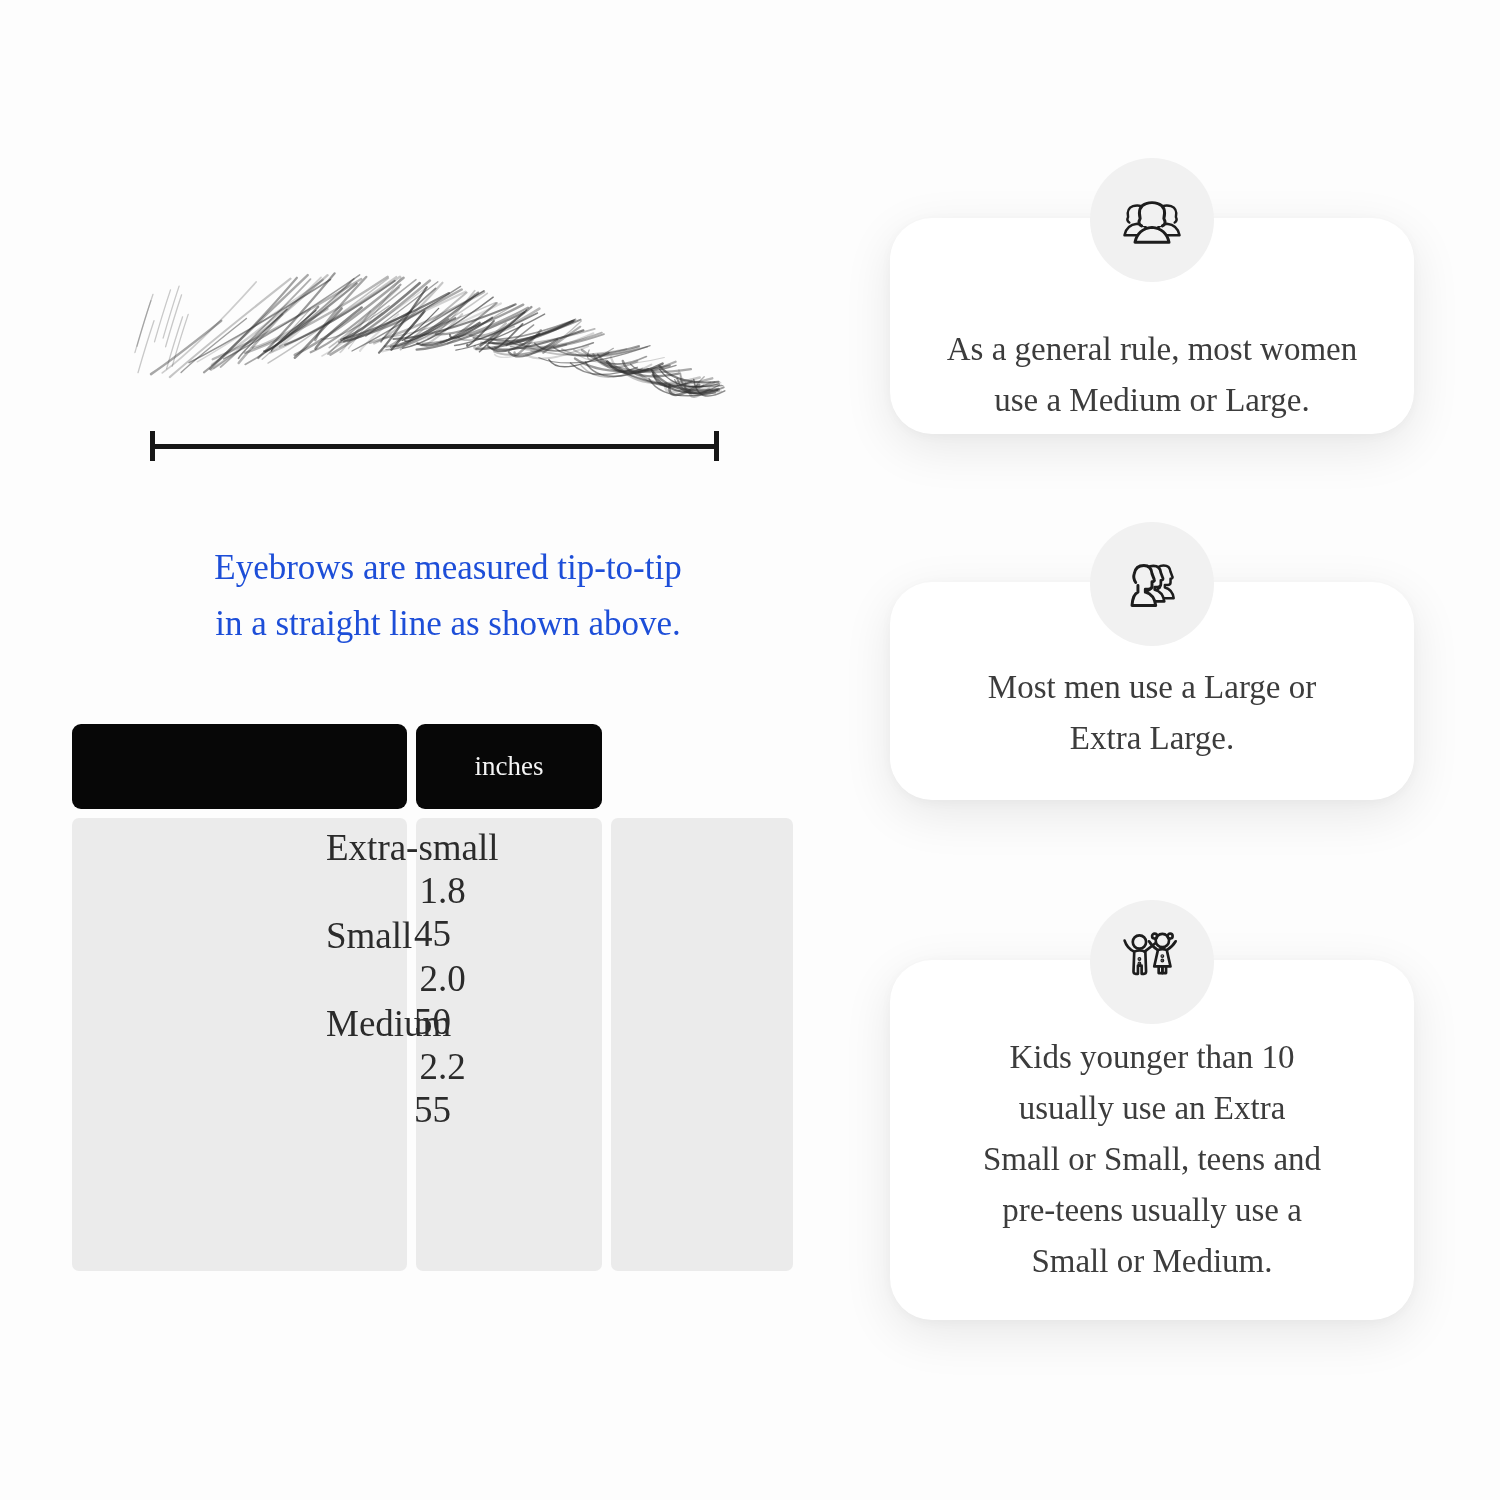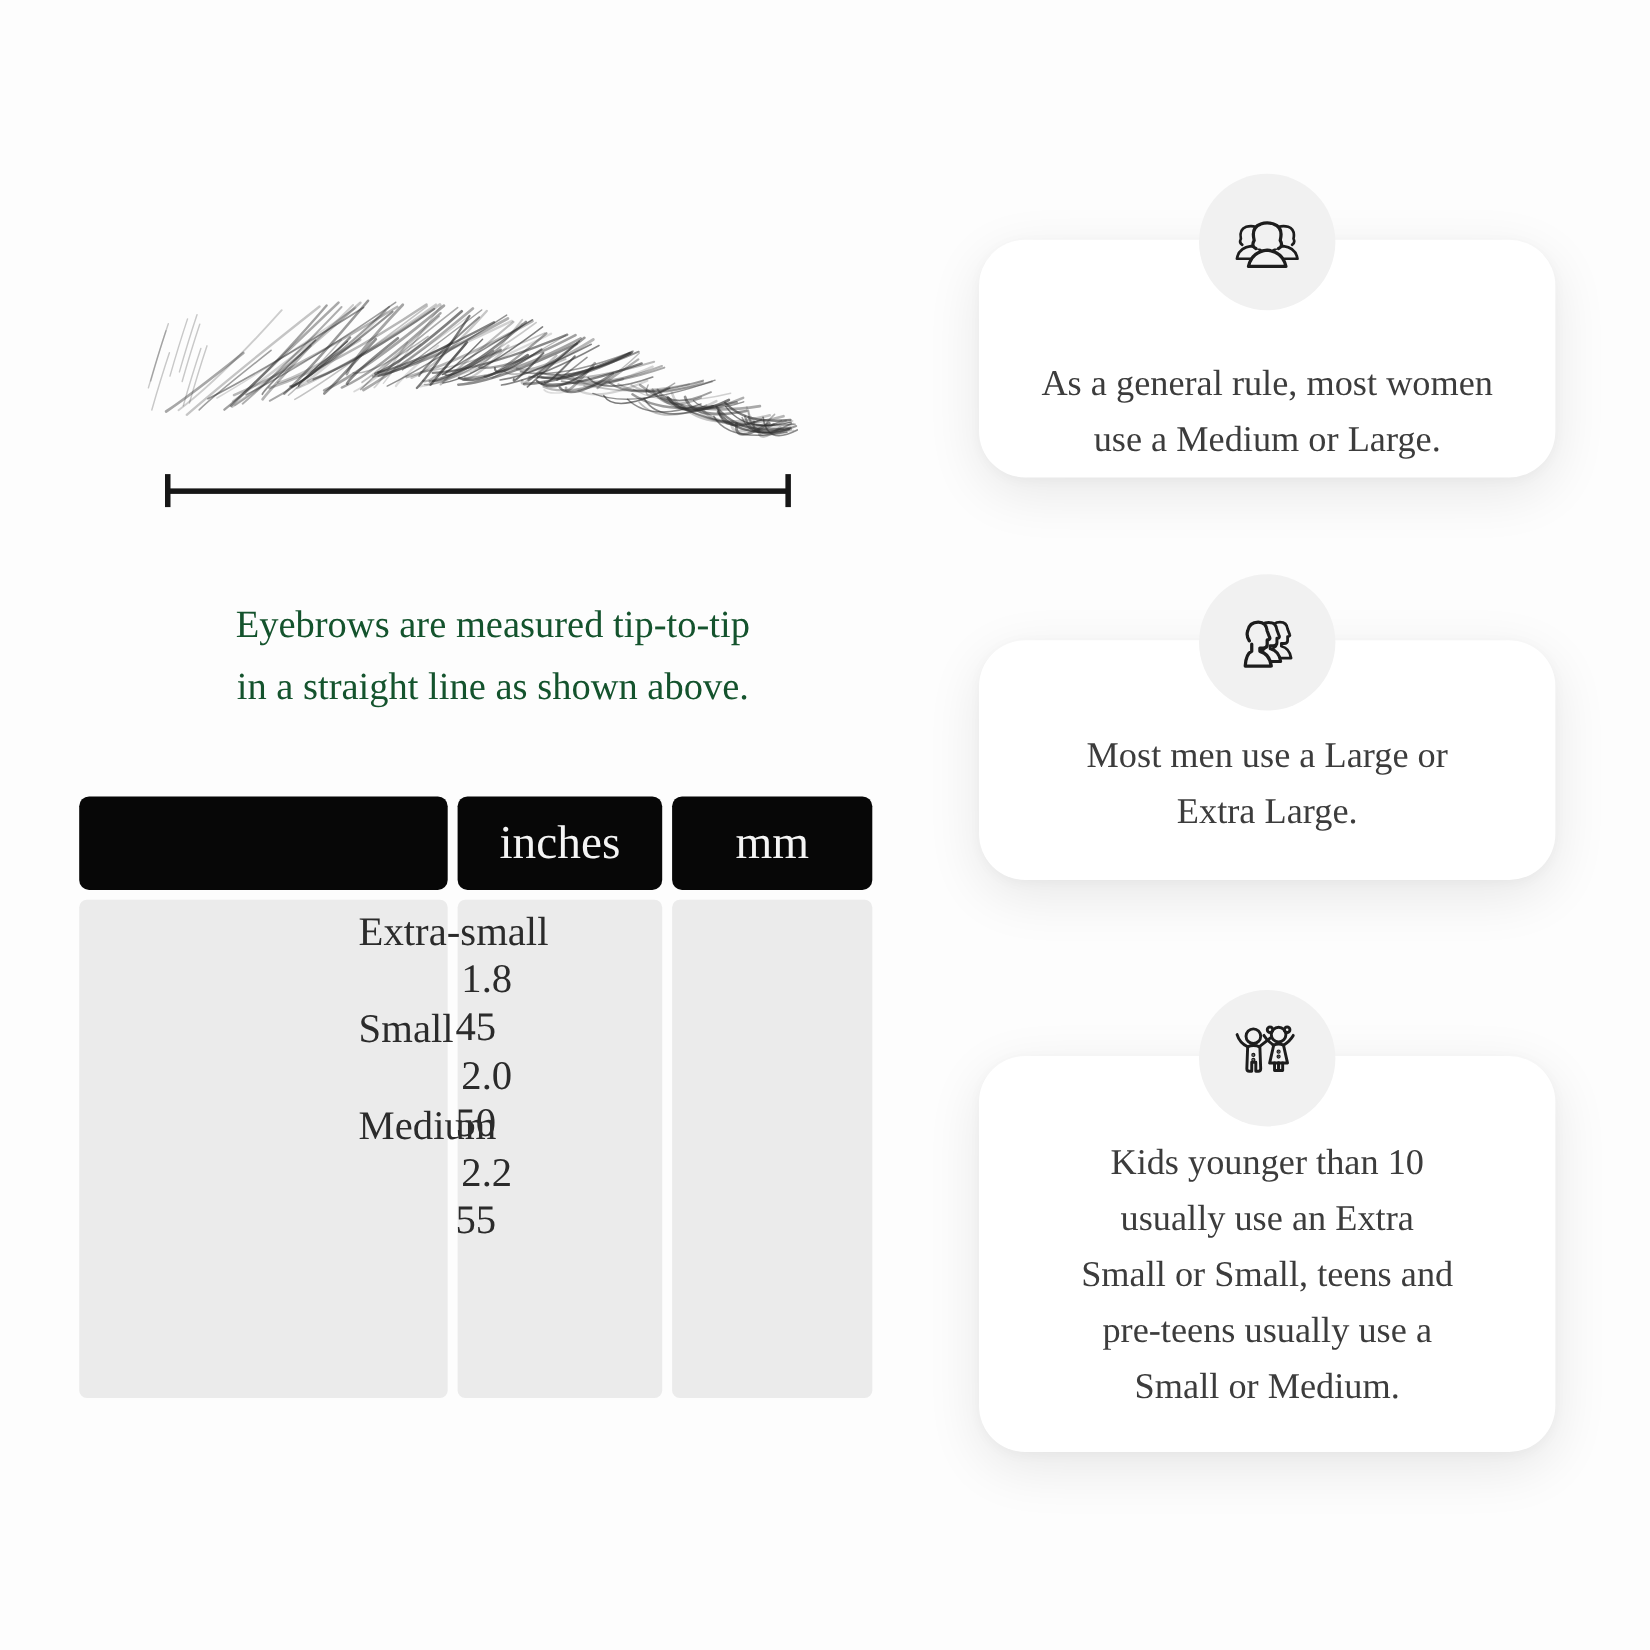--- a/index.html
+++ b/index.html
@@ -5,25 +5,25 @@
   html,body{margin:0;padding:0;background:#fdfdfd;}
   .stage{position:relative;width:1500px;height:1500px;background:#fdfdfd;overflow:hidden;
          font-family:"Liberation Serif","DejaVu Serif",serif;color:#2e2e2e;}
 
   
   .brow-svg{position:absolute;left:128px;top:243px;width:615px;height:170px;}
   .mline{position:absolute;left:152px;top:444px;width:566px;height:5px;background:#161616;}
   .mtick{position:absolute;top:431px;width:5px;height:30px;background:#161616;}
   .mtick.left{left:150px;} .mtick.right{left:714px;}
   .caption{position:absolute;left:128px;top:540px;width:640px;
-           font-size:35px;line-height:56px;color:#14532d;text-align:center;white-space:pre-line;}
+           font-size:35px;line-height:56px;color:#1d4ed8;text-align:center;white-space:pre-line;}
 
   
   .hcell{position:absolute;top:724px;height:85px;background:#070707;border-radius:9px;
-         color:#f4f4f4;font-size:43px;line-height:85px;text-align:center;}
+         color:#f4f4f4;font-size:27px;line-height:85px;text-align:center;}
   .hc1{left:72px;width:335px;} .hc2{left:416px;width:186px;} .hc3{left:611px;width:182px;}
   .bcell{position:absolute;top:818px;height:453px;background:#ebebeb;border-radius:7px;}
   .bc1{left:72px;width:335px;} .bc2{left:416px;width:186px;} .bc3{left:611px;width:182px;}
   .rows{position:absolute;left:72px;top:826px;width:721px;height:440px;}
   .trow{display:flex;height:88px;align-items:center;font-size:37px;color:#2b2b2b;flex-direction:column;}
   .trow .lab{width:335px;padding-left:61px;box-sizing:border-box;}
   .trow .gap{width:9px;}
   .trow .in{width:186px;text-align:center;padding-left:20px;}
   .trow .mm{width:160px;text-align:center;}
 
@@ -207,21 +207,20 @@
 
   <div class="mtick left"></div>
   <div class="mline"></div>
   <div class="mtick right"></div>
 
   <div class="caption">Eyebrows are measured tip-to-tip
 in a straight line as shown above.</div>
 
   <div class="hcell hc1"></div>
   <div class="hcell hc2">inches</div>
-  <div class="hcell hc3">mm</div>
 
   <div class="bcell bc1"></div>
   <div class="bcell bc2"></div>
   <div class="bcell bc3"></div>
 
   <div class="rows">
     <div class="trow">
       <span class="lab">Extra-small</span>
         <span class="gap"></span>
       <span class="in">1.8</span>

